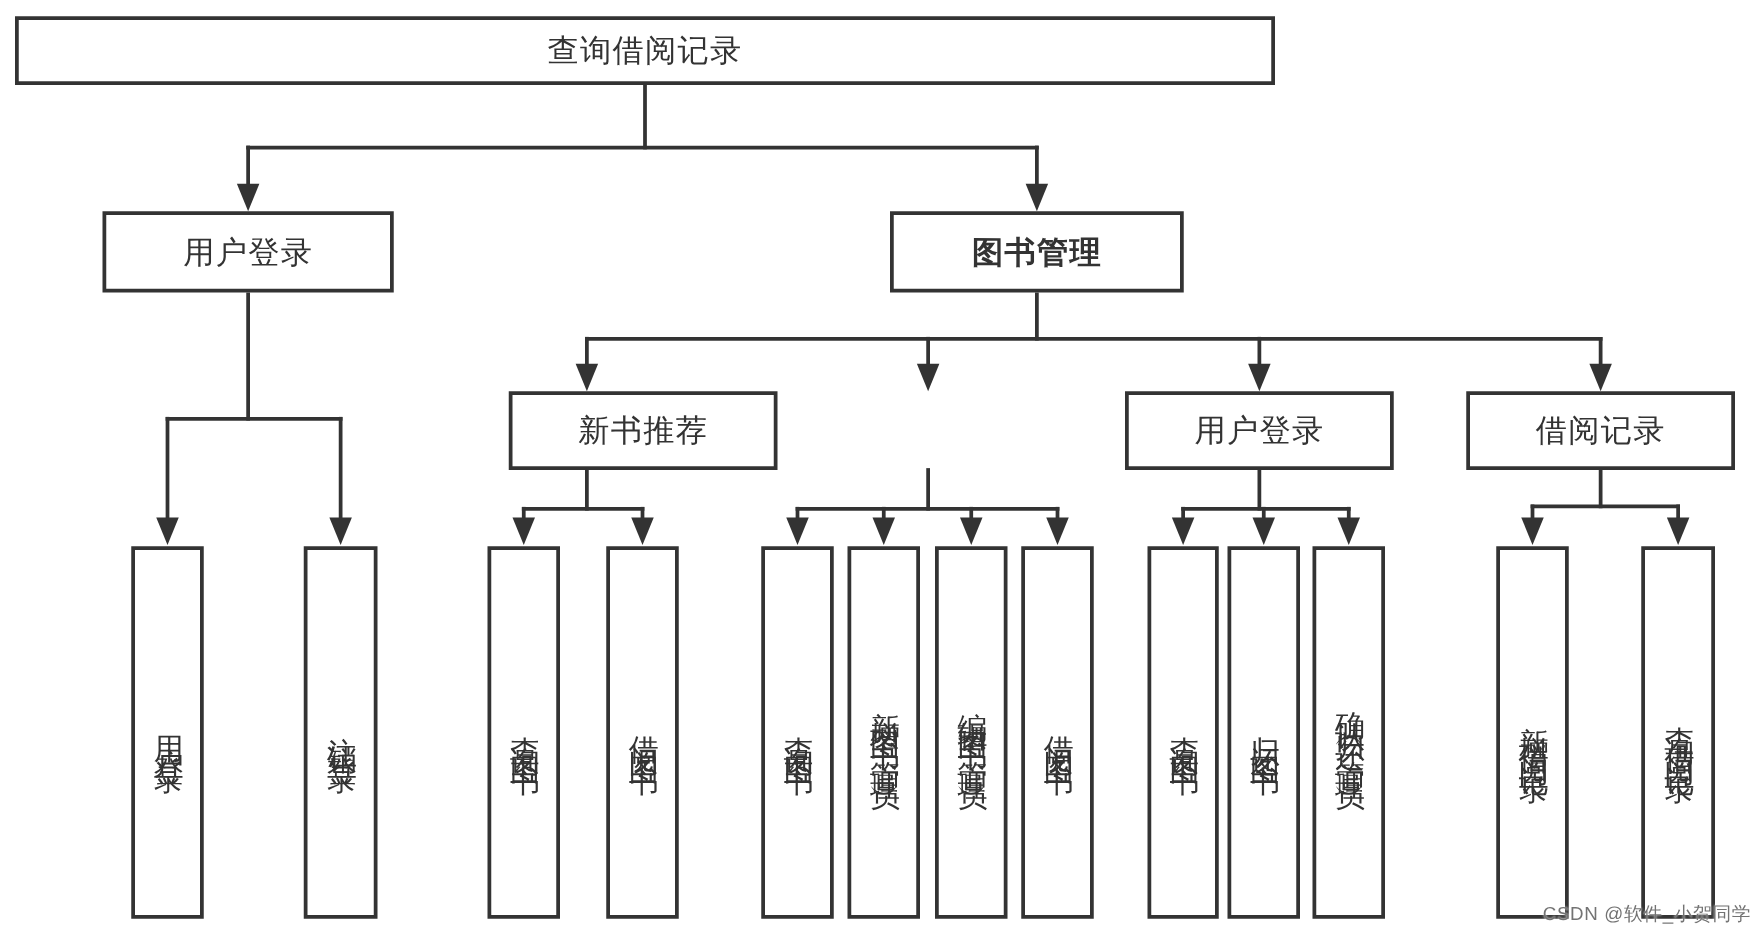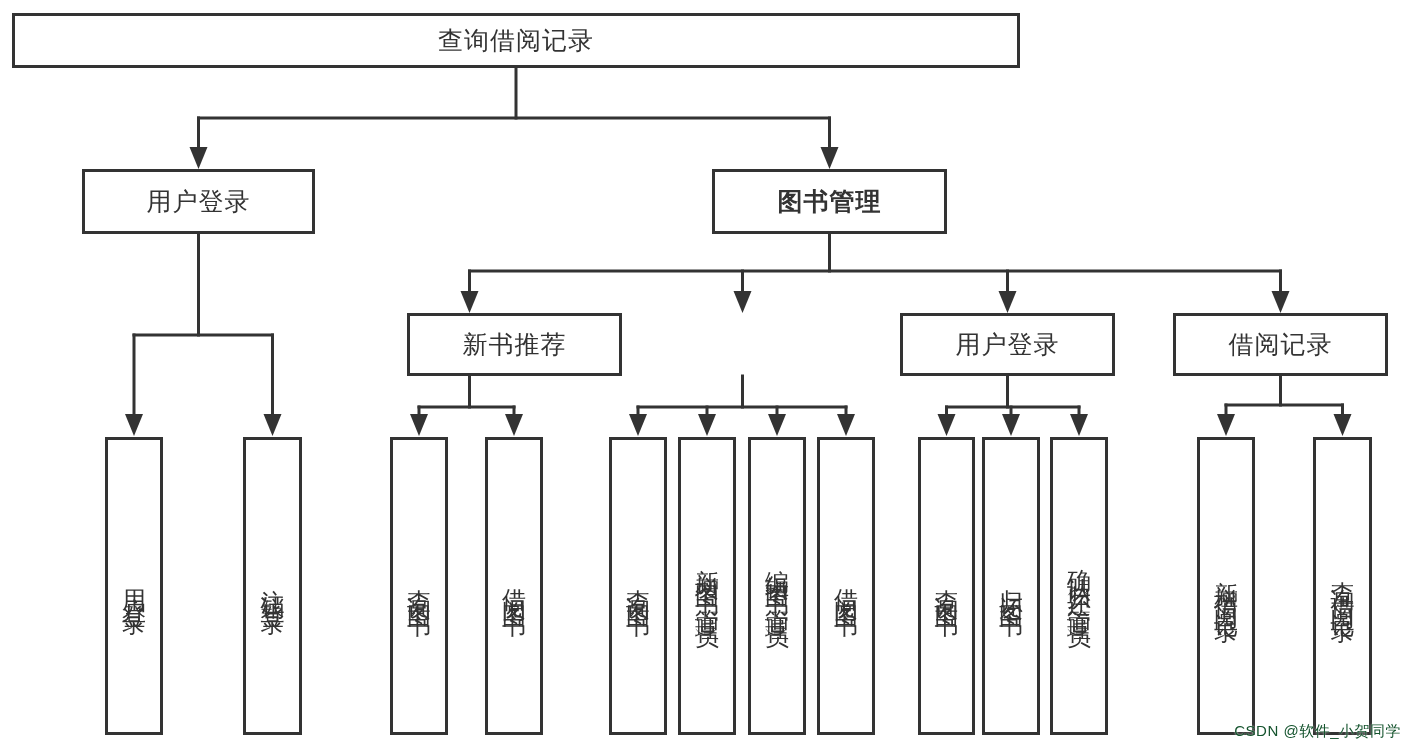--- a/index.html
+++ b/index.html
@@ -35,21 +35,21 @@
     text-orientation: mixed;
     font-size: 24px;
     letter-spacing: 8px;
     white-space: nowrap;
   }
   #watermark {
     position: absolute;
     right: 4px;
     bottom: 6px;
     font-size: 15px;
-    color: #14532d;
+    color: #737373;
     letter-spacing: 0.5px;
     text-shadow: 0 0 2px #ffffff;
   }
 </style>
 </head>
 <body>
 
 <div id="canvas">
 
   <svg id="edges" viewBox="0 0 1405 747" xmlns="http://www.w3.org/2000/svg">

